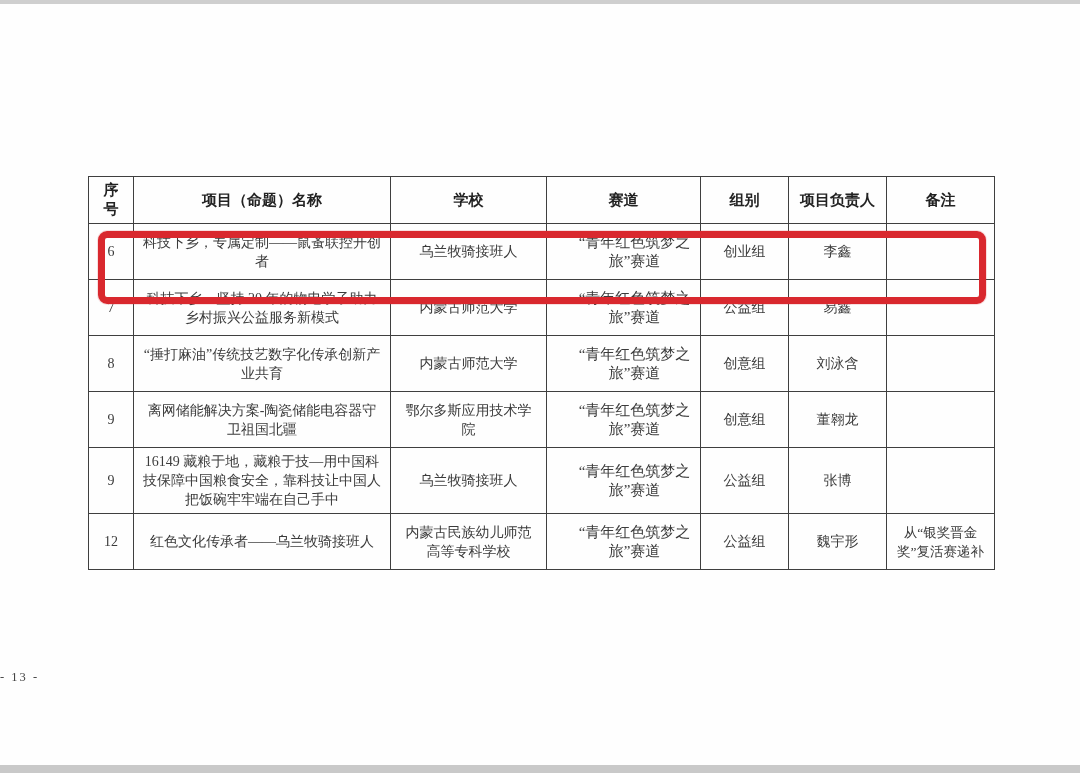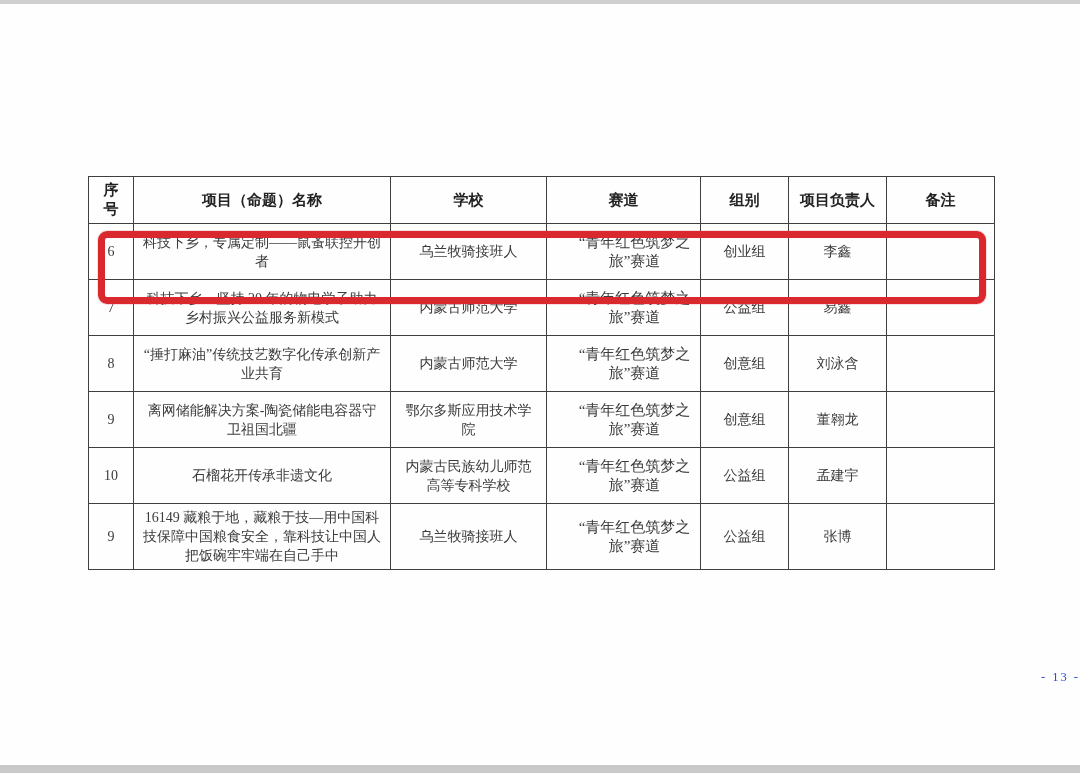--- a/index.html
+++ b/index.html
@@ -55,24 +55,24 @@
     width: 888px;
     border: 7px solid #d9282e;
     border-radius: 9px;
     pointer-events: none;
     box-shadow: 0 0 0 1px rgba(217,40,46,0.15);
   }
 
   .page-footer {
     position: absolute;
     left: 0; top: 666px; width: 1080px;
-    text-align: right;
+    text-align: left;
     font-size: 12.5px;
     letter-spacing: 2px;
-    color: #1d4ed8;
+    color: #404040;
     font-family: "Liberation Serif", serif;
   }
 </style>
 </head>
 <body>
 
 <div class="edge-strip top"></div>
 <div class="page">
 
   <div class="table-wrap">
@@ -128,36 +128,36 @@
           <tr>
     <td class="c-no">9</td>
     <td class="c-name">离网储能解决方案-陶瓷储能电容器守卫祖国北疆</td>
     <td class="c-school">鄂尔多斯应用技术学院</td>
     <td class="c-track">“青年红色筑梦之旅”赛道</td>
     <td class="c-group">创意组</td>
     <td class="c-leader">董翱龙</td>
     <td class="c-remark"></td>
   </tr>
           <tr>
-    <td class="c-no">10</td>
-    <td class="c-name">石榴花开传承非遗文化</td>
-    <td class="c-school">内蒙古民族幼儿师范高等专科学校</td>
-    <td class="c-track">“青年红色筑梦之旅”赛道</td>
-    <td class="c-group">公益组</td>
-    <td class="c-leader">孟建宇</td>
-    <td class="c-remark"></td>
-  </tr>
-          <tr>
     <td class="c-no">9</td>
     <td class="c-name">16149 藏粮于地，藏粮于技—用中国科技保障中国粮食安全，靠科技让中国人把饭碗牢牢端在自己手中</td>
     <td class="c-school">乌兰牧骑接班人</td>
     <td class="c-track">“青年红色筑梦之旅”赛道</td>
     <td class="c-group">公益组</td>
     <td class="c-leader">张博</td>
     <td class="c-remark"></td>
+  </tr>
+          <tr>
+    <td class="c-no">12</td>
+    <td class="c-name">红色文化传承者——乌兰牧骑接班人</td>
+    <td class="c-school">内蒙古民族幼儿师范高等专科学校</td>
+    <td class="c-track">“青年红色筑梦之旅”赛道</td>
+    <td class="c-group">公益组</td>
+    <td class="c-leader">魏宇形</td>
+    <td class="c-remark">从“银奖晋金奖”复活赛递补</td>
   </tr>
         </tbody>
     </table>
     <div class="hl-rect" style="top: 94px; height: 73px; border-color: rgb(217, 40, 46);"></div>
   </div>
 
   <div class="page-footer">- 13 -</div>
 </div>
 <div class="edge-strip bottom"></div>
 

